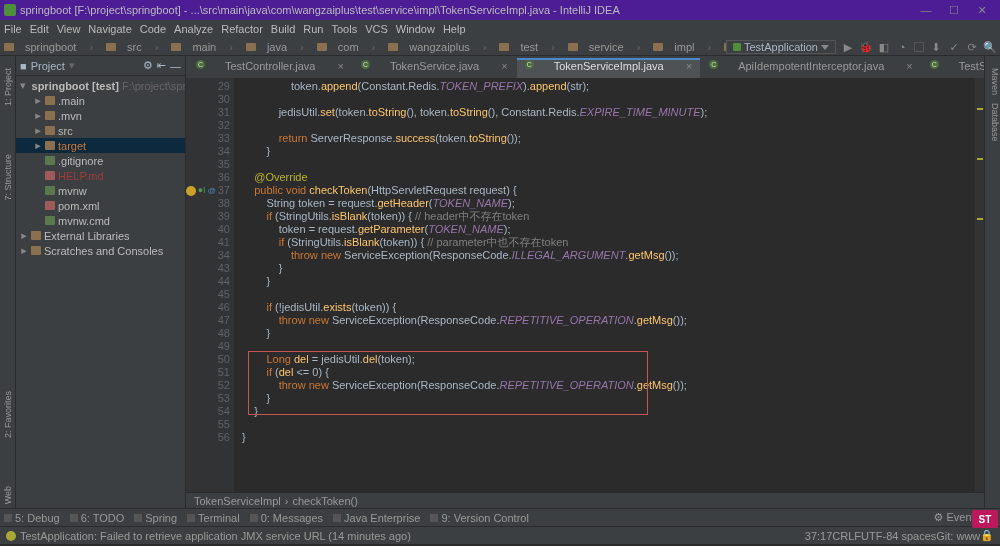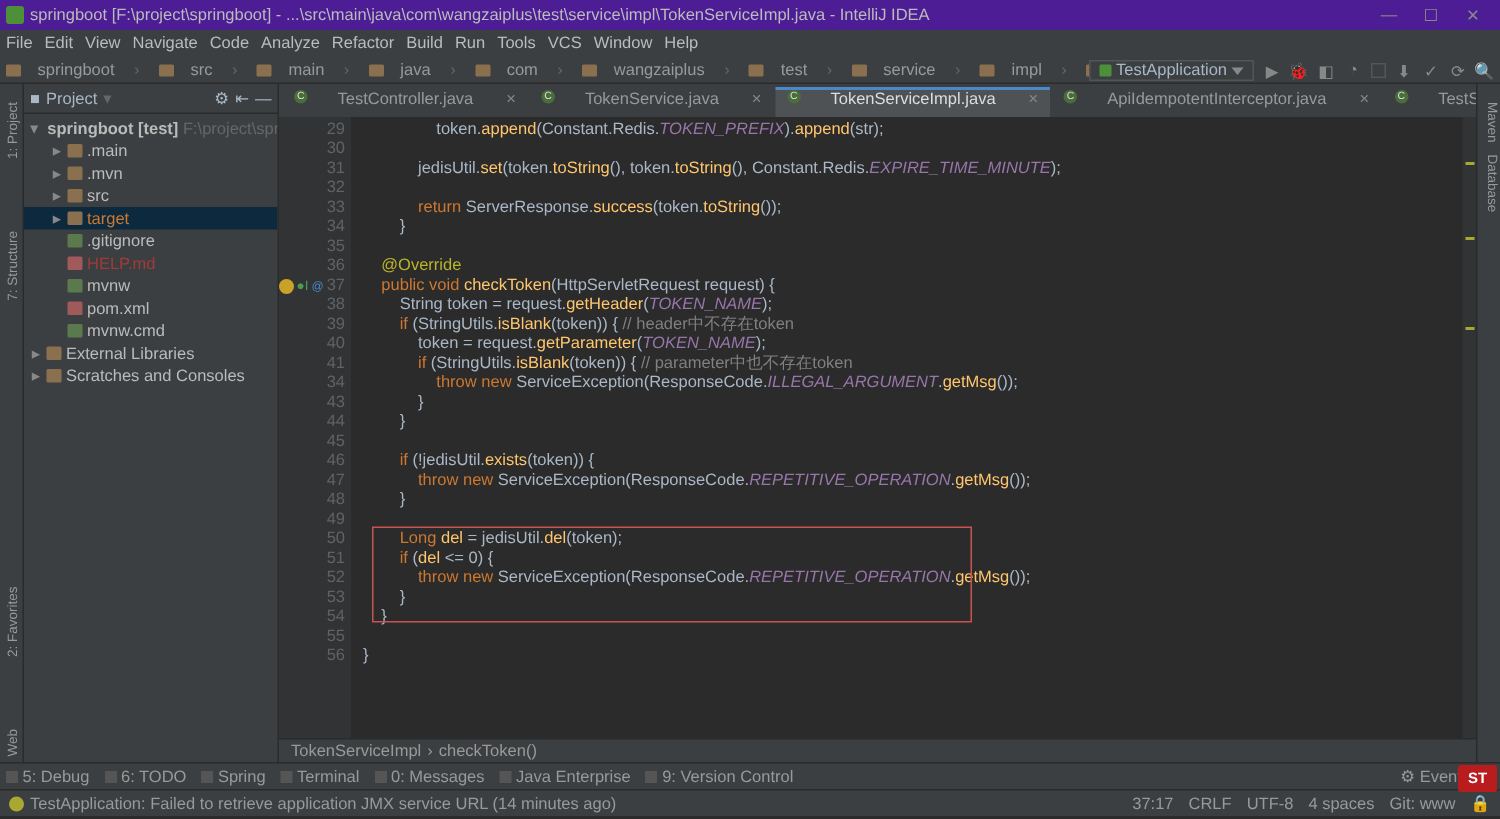--- a/index.html
+++ b/index.html
@@ -62,23 +62,23 @@
 .minimap{width:10px;background:#313335;border-left:1px solid #2b2b2b;position:relative}
 .minimap .wm{position:absolute;width:6px;height:2px;left:2px;background:#a9a932}
 .crumb-bar{height:16px;background:#3c3f41;border-top:1px solid #2b2b2b;display:flex;align-items:center;padding:0 8px;font-size:10px;color:#999;gap:4px}
 .right-gutter{width:16px;background:#3c3f41;border-left:1px solid #2b2b2b;display:flex;flex-direction:column;padding-top:8px}
 .right-gutter .vtab{writing-mode:vertical-rl;font-size:9px;color:#999;padding:4px 0}
 .bottom-tabs{height:18px;background:#3c3f41;border-top:1px solid #2b2b2b;display:flex;align-items:center;padding:0 4px;gap:10px;font-size:10px;color:#999}
 .bottom-tabs .btab{display:flex;align-items:center;gap:3px}
 .bottom-tabs .spacer{flex:1}
 .statusbar{height:18px;background:#3c3f41;border-top:1px solid #2b2b2b;display:flex;align-items:center;padding:0 6px;font-size:10px;color:#999}
 .statusbar .spacer{flex:1}
-.statusbar .seg{margin-left:10px}
+.statusbar .seg{}
 .statusbar .warn-ic{width:10px;height:10px;background:#a9a932;border-radius:50%;margin-right:4px}
-.watermark{position:absolute;right:2px;bottom:18px;width:26px;height:18px;background:#b91c1c;color:#fff;font-size:10px;display:flex;align-items:center;justify-content:center;font-weight:bold;border-radius:2px}
+.watermark{position:absolute;right:2px;bottom:18px;width:26px;height:18px;background:#be185d;color:#fff;font-size:10px;display:flex;align-items:center;justify-content:center;font-weight:bold;border-radius:2px}
 </style>
 </head>
 <body>
 
 <div class="titlebar">
   <span class="t-icon"></span>
   <span>springboot [F:\project\springboot] - ...\src\main\java\com\wangzaiplus\test\service\impl\TokenServiceImpl.java - IntelliJ IDEA</span>
   <span class="spacer"></span>
   <span class="winbtn">—</span>
   <span class="winbtn">☐</span>

